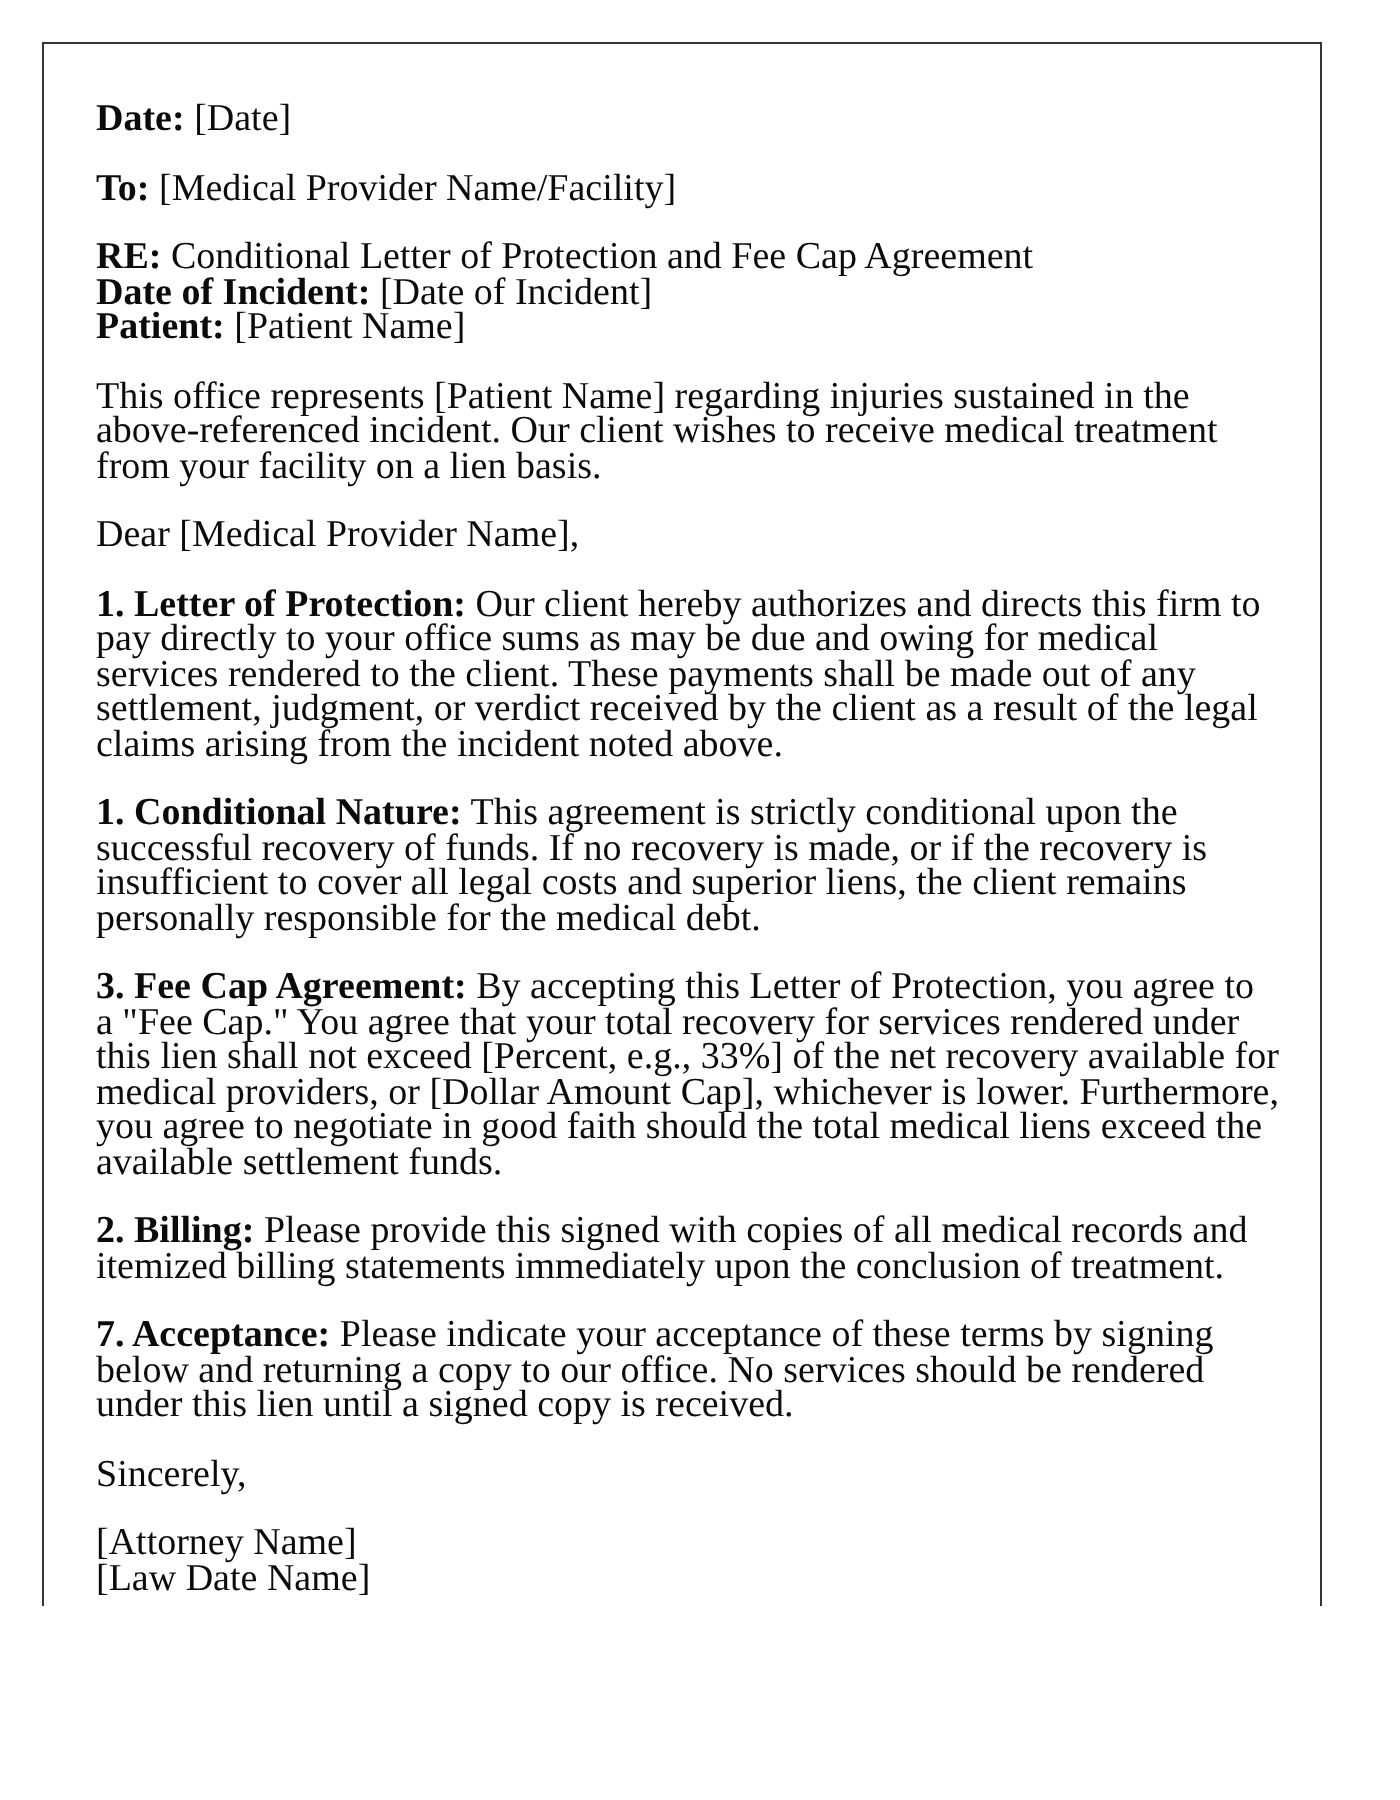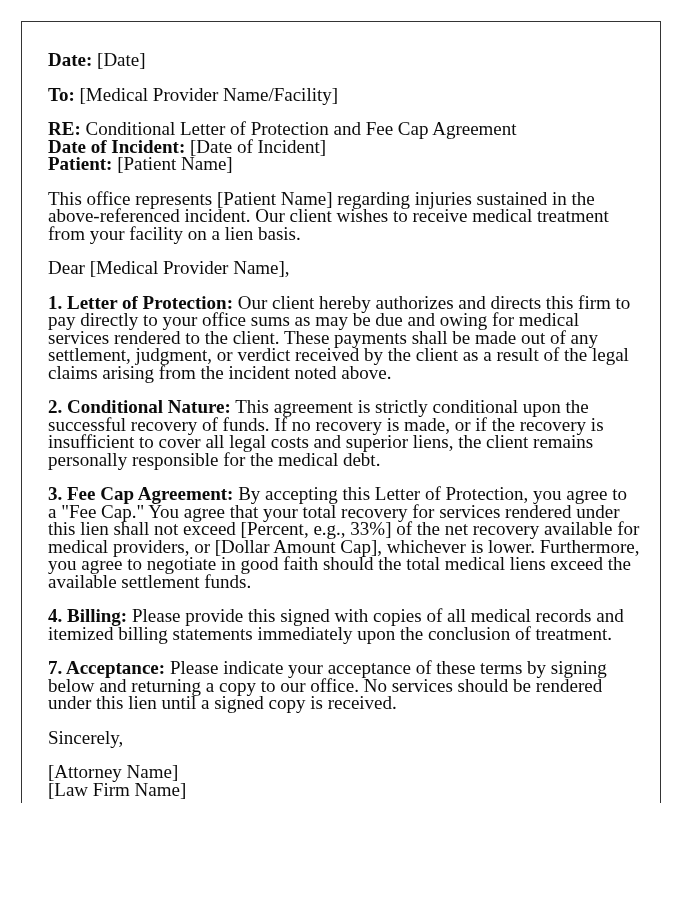--- a/index.html
+++ b/index.html
@@ -58,30 +58,30 @@
     <div><b>Date of Incident:</b> <span>[Date of Incident]</span></div>
     <div><b>Patient:</b> <span>[Patient Name]</span></div>
   </div>
 
   <p class="para">This office represents [Patient Name] regarding injuries sustained in the above-referenced incident. Our client wishes to receive medical treatment from your facility on a lien basis.</p>
 
   <p class="para">Dear [Medical Provider Name],</p>
 
   <p class="para"><b>1. Letter of Protection:</b> <span>Our client hereby authorizes and directs this firm to pay directly to your office sums as may be due and owing for medical services rendered to the client. These payments shall be made out of any settlement, judgment, or verdict received by the client as a result of the legal claims arising from the incident noted above.</span></p>
 
-  <p class="para"><b>2. Conditional Nature:</b> <span>This agreement is strictly conditional upon the successful recovery of funds. If no recovery is made, or if the recovery is insufficient to cover all legal costs and superior liens, the client remains personally responsible for the medical debt.</span></p>
+  <p class="para"><b>1. Conditional Nature:</b> <span>This agreement is strictly conditional upon the successful recovery of funds. If no recovery is made, or if the recovery is insufficient to cover all legal costs and superior liens, the client remains personally responsible for the medical debt.</span></p>
 
   <p class="para"><b>3. Fee Cap Agreement:</b> <span>By accepting this Letter of Protection, you agree to a "Fee Cap." You agree that your total recovery for services rendered under this lien shall not exceed [Percent, e.g., 33%] of the net recovery available for medical providers, or [Dollar Amount Cap], whichever is lower. Furthermore, you agree to negotiate in good faith should the total medical liens exceed the available settlement funds.</span></p>
 
-  <p class="para"><b>4. Billing:</b> <span>Please provide this signed with copies of all medical records and itemized billing statements immediately upon the conclusion of treatment.</span></p>
+  <p class="para"><b>2. Billing:</b> <span>Please provide this signed with copies of all medical records and itemized billing statements immediately upon the conclusion of treatment.</span></p>
 
   <p class="para"><b>7. Acceptance:</b> <span>Please indicate your acceptance of these terms by signing below and returning a copy to our office. No services should be rendered under this lien until a signed copy is received.</span></p>
 
   <p class="para">Sincerely,</p>
 
   <div class="para">
     <div>[Attorney Name]</div>
-    <div>[Law Firm Name]</div>
+    <div>[Law Date Name]</div>
   </div>
 
   <hr class="sig-line">
 
 </div>
 
 </body></html>

